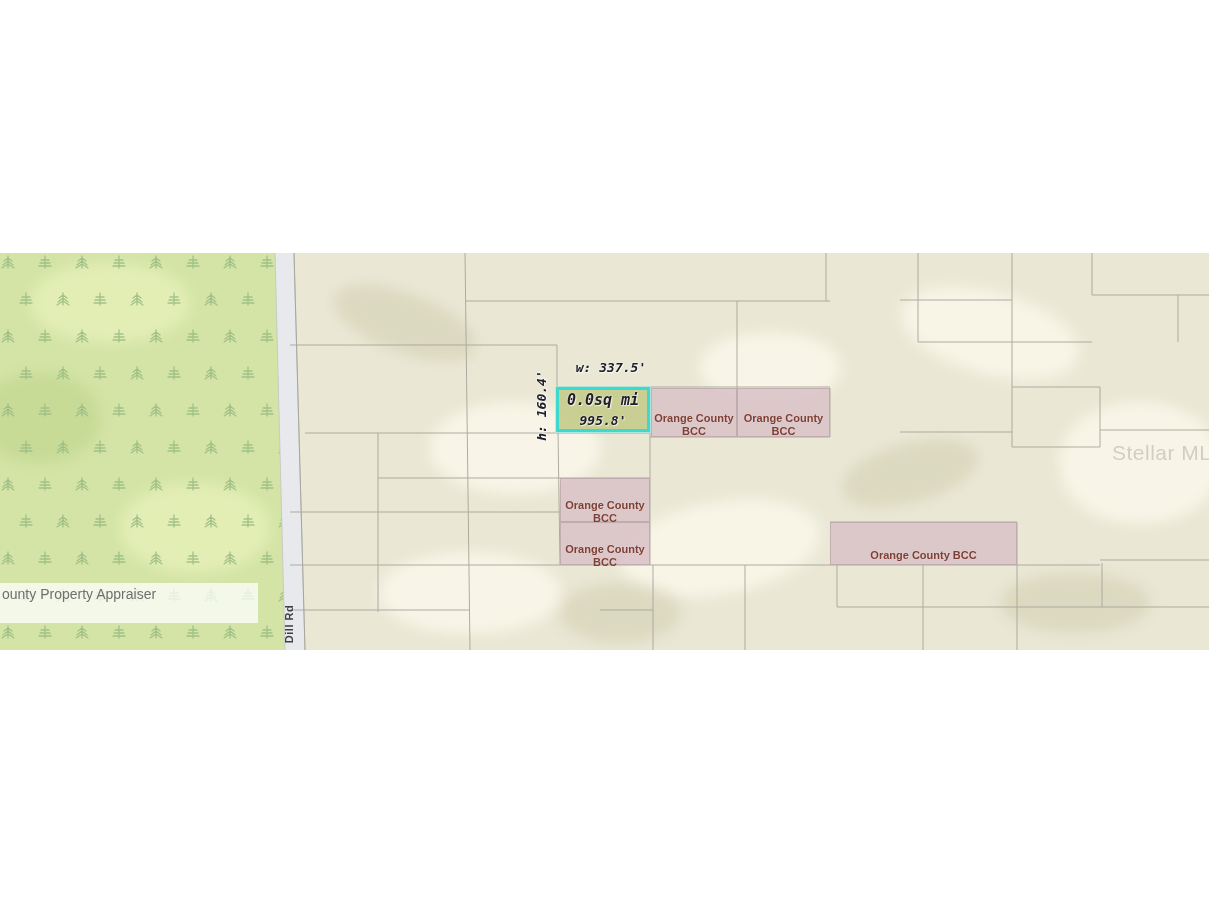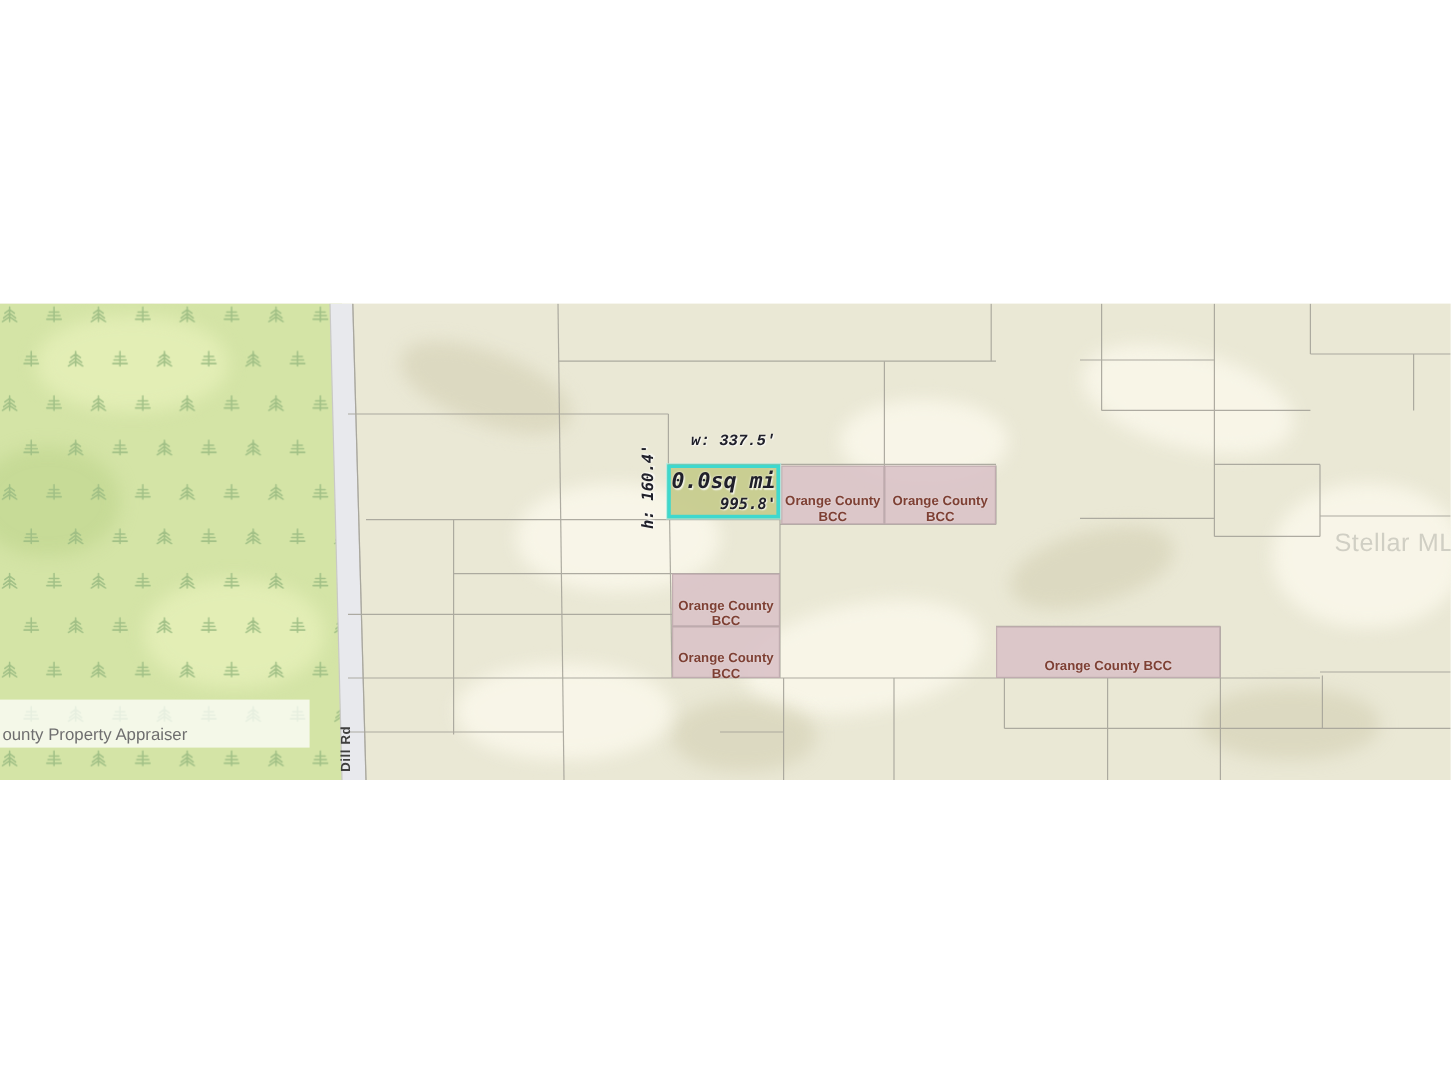--- a/index.html
+++ b/index.html
@@ -53,23 +53,23 @@
     position:absolute;left:556px;top:134px;width:94px;height:45px;
     background:rgba(198,203,140,.92);
     border:3px solid #3ed8ce;box-sizing:border-box;
     box-shadow:0 0 0 1px rgba(170,236,230,.75);
   }
   .meas{
     font-family:"DejaVu Sans Mono",monospace;font-style:italic;font-weight:bold;
     color:#20202a;font-size:13px;white-space:nowrap;
     text-shadow:0 0 2px rgba(255,255,255,.85),1px 1px 1px rgba(255,255,255,.7);
   }
-  .sel .area{position:absolute;top:1px;left:0;width:100%;text-align:center;font-size:18px;}
-  .sel .perim{position:absolute;top:23px;left:0;width:100%;text-align:right;}
-  .w-label{position:absolute;left:565px;top:107px;width:92px;text-align:center;font-family:Liberation Mono, monospace;}
+  .sel .area{position:absolute;top:1px;left:0;width:100%;text-align:center;font-size:15px;}
+  .sel .perim{position:absolute;top:23px;left:0;width:100%;text-align:center;}
+  .w-label{position:absolute;left:565px;top:107px;width:92px;text-align:center;}
   .h-label{
     position:absolute;left:501px;top:145px;width:80px;height:15px;text-align:center;
     transform:rotate(-90deg);
   }
 
   
   .road-label{
     position:absolute;left:260px;top:364px;width:60px;height:14px;
     transform:rotate(-90deg);text-align:center;
     font-size:11px;font-weight:bold;color:#3f3f3f;letter-spacing:.5px;white-space:nowrap;
@@ -78,21 +78,21 @@
   
   .watermark{
     position:absolute;left:1112px;top:188px;
     font-size:21px;letter-spacing:.5px;color:#b9b8ae;opacity:.62;white-space:nowrap;
   }
 
   
   .disclaimer{
     position:absolute;left:0;top:330px;width:258px;height:40px;
     background:rgba(255,255,255,.74);overflow:hidden;
-    padding:20px 4px 0 2px;box-sizing:border-box;
+    padding:2px 4px 0 2px;box-sizing:border-box;
   }
   .disclaimer div{
     font-size:14px;line-height:18px;color:#6f6f6f;white-space:nowrap;
   }
 </style>
 </head>
 <body>
 
 <div class="stage">
 

